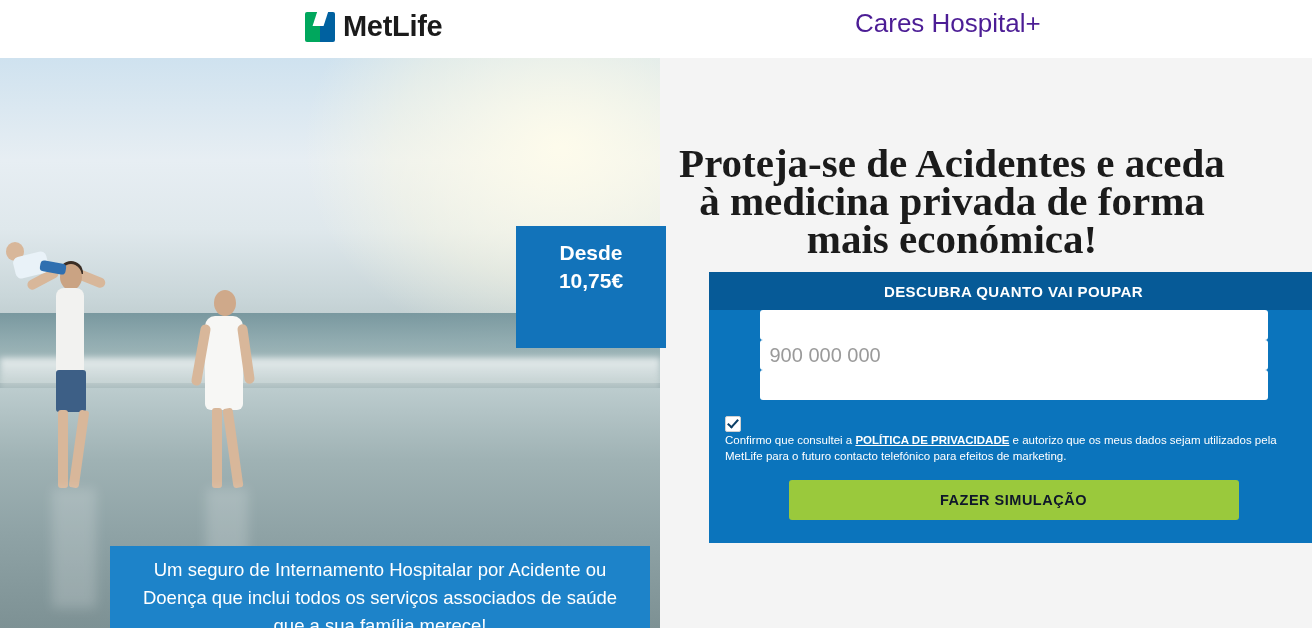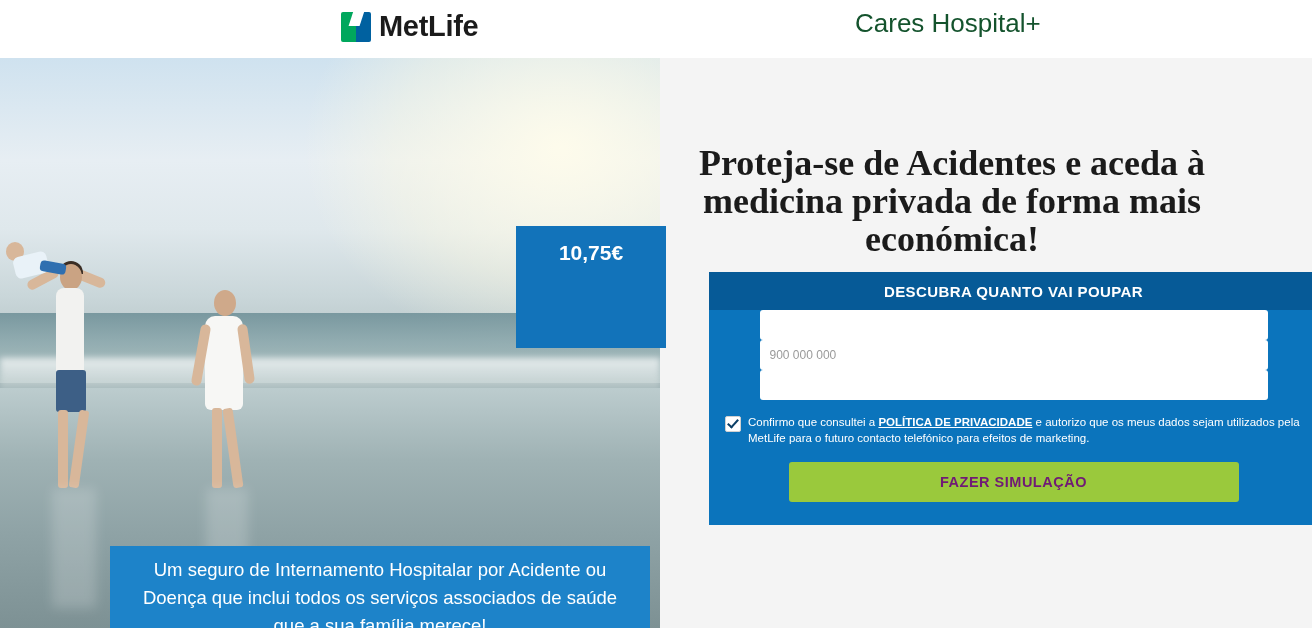--- a/index.html
+++ b/index.html
@@ -21,21 +21,20 @@
     display: flex;
     align-items: center;
     position: relative;
   }
   .brand {
     display: flex;
     align-items: center;
     position: absolute;
     left: 305px;
     top: 10px;
-    margin-left: 36px;
   }
   .brand-mark {
     width: 30px;
     height: 30px;
     position: relative;
     margin-right: 8px;
   }
   .brand-mark .m-green {
     position: absolute;
     left: 0; top: 0;
@@ -61,21 +60,21 @@
     font-size: 29px;
     font-weight: bold;
     color: #1b1b1b;
     letter-spacing: -0.3px;
   }
   .header-link {
     position: absolute;
     left: 855px;
     top: 8px;
     font-size: 26px;
-    color: #14532d;
+    color: #4c1d95;
     text-decoration: none;
   }
 
   
   .stage {
     position: relative;
     width: 1312px;
     height: 570px;
     background: #f4f4f4;
   }
@@ -189,21 +188,21 @@
 
   
   .headline {
     position: absolute;
     left: 672px;
     top: 86px;
     width: 560px;
     text-align: center;
     font-family: "Liberation Serif", serif;
     font-weight: bold;
-    font-size: 36px;
+    font-size: 41px;
     line-height: 38px;
     color: #1b1b1b;
   }
 
   .form-card {
     position: absolute;
     left: 709px;
     top: 214px;
     width: 609px;
     background: #0b74bc;
@@ -225,32 +224,33 @@
     font-size: 13.5px;
     margin: 14px 0 6px 16px;
   }
   .text-input {
     display: block;
     width: 508px;
     height: 30px;
     margin: 0 auto;
     border: none;
     border-radius: 3px;
-    font-size: 12px;
+    font-size: 20px;
     color: #333333;
     padding: 0 10px;
     box-sizing: border-box;
     font-family: "Liberation Sans", sans-serif;
   }
   .text-input::placeholder { color: #9a9a9a; }
 
   .consent {
     display: flex;
     align-items: flex-start;
     margin: 14px 16px 0 16px;
+    flex-direction: column;
   }
   .checkbox {
     width: 14px;
     height: 14px;
     background: #ffffff;
     border: 1px solid #d0d0d0;
     border-radius: 2px;
     margin-right: 7px;
     margin-top: 2px;
     flex: 0 0 auto;
@@ -275,21 +275,21 @@
     text-decoration: underline;
     font-weight: bold;
   }
 
   .submit-btn {
     display: block;
     width: 450px;
     height: 40px;
     margin: 16px auto 0 auto;
     background: #9ac93c;
-    color: #701a75;
+    color: #0f172a;
     border: none;
     border-radius: 3px;
     font-size: 14.5px;
     font-weight: bold;
     letter-spacing: 0.5px;
     cursor: pointer;
     font-family: "Liberation Sans", sans-serif;
   }
 </style>
 </head>
@@ -334,20 +334,21 @@
     <div class="p2-armL"></div>
     <div class="p2-armR"></div>
     <div class="p2-legL"></div>
     <div class="p2-legR"></div>
 
     <div class="reflect" style="left:52px; top:430px; width:44px; height:120px;"></div>
     <div class="reflect" style="left:206px; top:430px; width:42px; height:120px;"></div>
   </div>
 
   <div class="price-badge">
+    <div>Desde</div>
     <div>10,75€</div>
   </div>
 
   <div class="caption">Um seguro de Internamento Hospitalar por Acidente ou Doença que inclui todos os serviços associados de saúde que a sua família merece!</div>
 
   <div class="headline">Proteja-se de Acidentes e aceda à medicina privada de forma mais económica!</div>
 
   <div class="form-card">
     <div class="form-title">DESCUBRA QUANTO VAI POUPAR</div>
 

